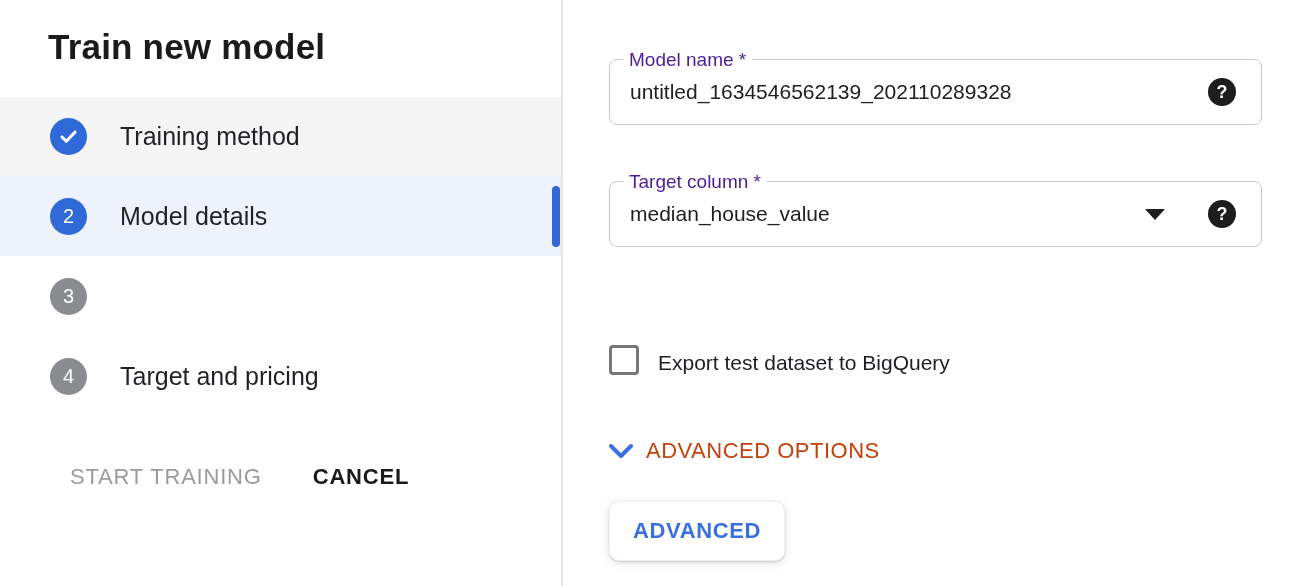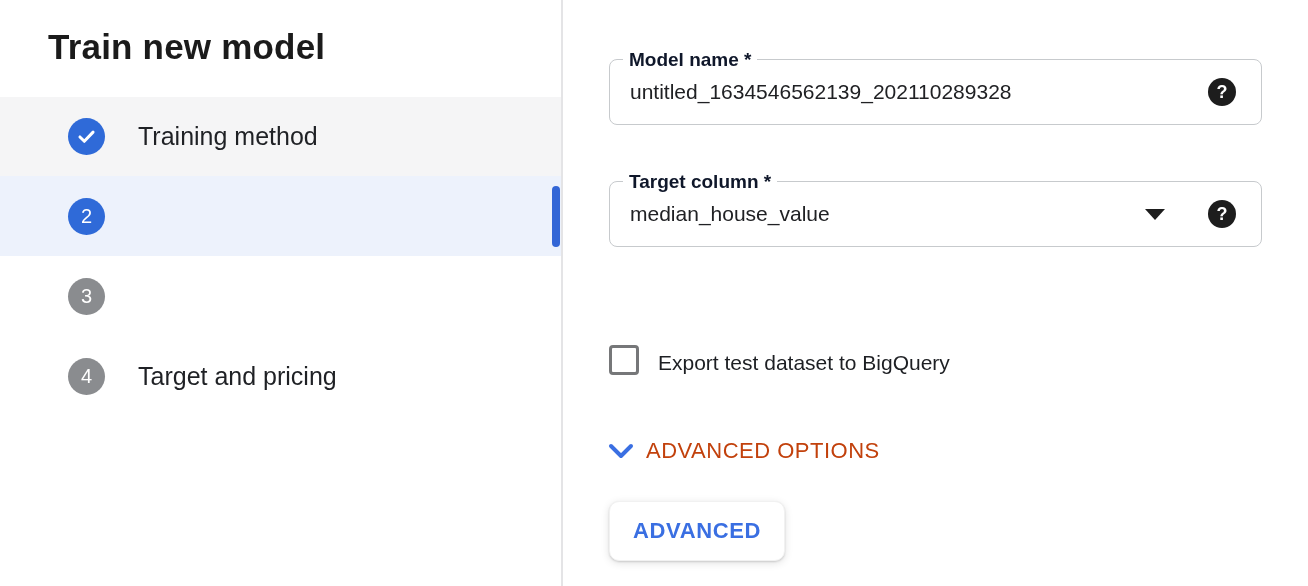--- a/index.html
+++ b/index.html
@@ -9,21 +9,21 @@
   .screen { position:relative; width:1308px; height:586px; background:#fff; overflow:hidden;border-radius:14px; }
 
   
   .left-panel { position:absolute; left:0; top:0; width:561px; height:100%; background:#fff; }
   .panel-divider { position:absolute; left:561px; top:0; width:2px; height:100%; background:#e4e4e6; }
 
   .page-title { position:absolute; left:48px; top:26px; font-size:35px; line-height:42px;
                 font-weight:700; color:#1b1b1b; letter-spacing:.2px; }
 
   .steps { position:absolute; left:0; top:97px; width:100%; }
-  .step { position:relative; height:80px; display:flex; align-items:center; padding-left:68px; cursor:pointer; }
+  .step { position:relative; height:80px; display:flex; align-items:center; padding-left:50px; cursor:pointer; }
   .step.completed { background:#f5f5f6; height:79px; }
   .step.active { background:#edf2fc; }
   .step-circle { flex:0 0 37px; width:37px; height:37px; border-radius:50%;
                  display:flex; align-items:center; justify-content:center;
                  color:#fff; font-size:20px; font-weight:500; }
   .step.completed .step-circle, .step.active .step-circle { background:#2f6ad8; }
   .step.pending .step-circle { background:#8a8c8f; }
   .step-label { margin-left:33px; font-size:25px; color:#1f2125; }
   .active-bar { position:absolute; right:1px; top:10px; width:8px; height:61px;
                 border-radius:4px; background:#3366d6; }
@@ -36,21 +36,21 @@
 
   
   .right-panel { position:absolute; left:563px; top:0; right:0; height:100%; background:#fff; }
 
   .field { position:absolute; left:46px; width:653px; height:66px; background:#fff;
            border:1px solid #c7cacd; border-radius:8px; display:flex; align-items:center;
            padding:0 20px; cursor:text; }
   .field-model-name { top:59px; }
   .field-target-column { top:181px; cursor:pointer; }
   .field-label { position:absolute; top:-11px; left:13px; background:#fff; padding:0 6px;
-                 font-size:19px; line-height:21px; font-weight:700; color:#0f172a; white-space:nowrap; }
+                 font-size:19px; line-height:21px; font-weight:400; color:#4c1d95; white-space:nowrap; }
   .field-value { font-size:21px; color:#202124; white-space:nowrap; }
 
   .help-icon { position:absolute; right:25px; top:50%; margin-top:-14px; width:28px; height:28px;
                border-radius:50%; background:#1d1d1d; color:#fff; display:flex; align-items:center;
                justify-content:center; font-size:18px; font-weight:700; cursor:pointer; }
   .dropdown-caret { position:absolute; right:96px; top:50%; margin-top:-5px; width:0; height:0;
                     border-left:10px solid transparent; border-right:10px solid transparent;
                     border-top:11px solid #1d1d1d; }
 
   .checkbox-row { position:absolute; left:46px; top:345px; display:flex; align-items:flex-end; cursor:pointer; }
@@ -82,34 +82,39 @@
         <span class="step-circle">
           <svg class="check" width="21" height="21" viewBox="0 0 24 24">
             <path d="M4.5 12.5 L9.5 17.5 L19.5 7" fill="none" stroke="#ffffff" stroke-width="3.4" stroke-linecap="round" stroke-linejoin="round"></path>
           </svg>
         </span>
         <span class="step-label">Training method</span>
       </div>
 
       <div class="step active">
         <span class="step-circle">2</span>
+        <span class="step-label">Model details</span>
         <span class="active-bar"></span>
       </div>
 
       <div class="step pending">
         <span class="step-circle">3</span>
       </div>
 
       <div class="step pending">
         <span class="step-circle">4</span>
         <span class="step-label">Target and pricing</span>
       </div>
 
     </nav>
 
+    <div class="actions">
+      <button class="btn-text btn-start">START TRAINING</button>
+      <button class="btn-text btn-cancel">CANCEL</button>
+    </div>
   </aside>
 
   <div class="panel-divider"></div>
 
   <main class="right-panel">
 
     <div class="field field-model-name">
       <span class="field-label">Model name *</span>
       <span class="field-value">untitled_1634546562139_202110289328</span>
       <span class="help-icon">

